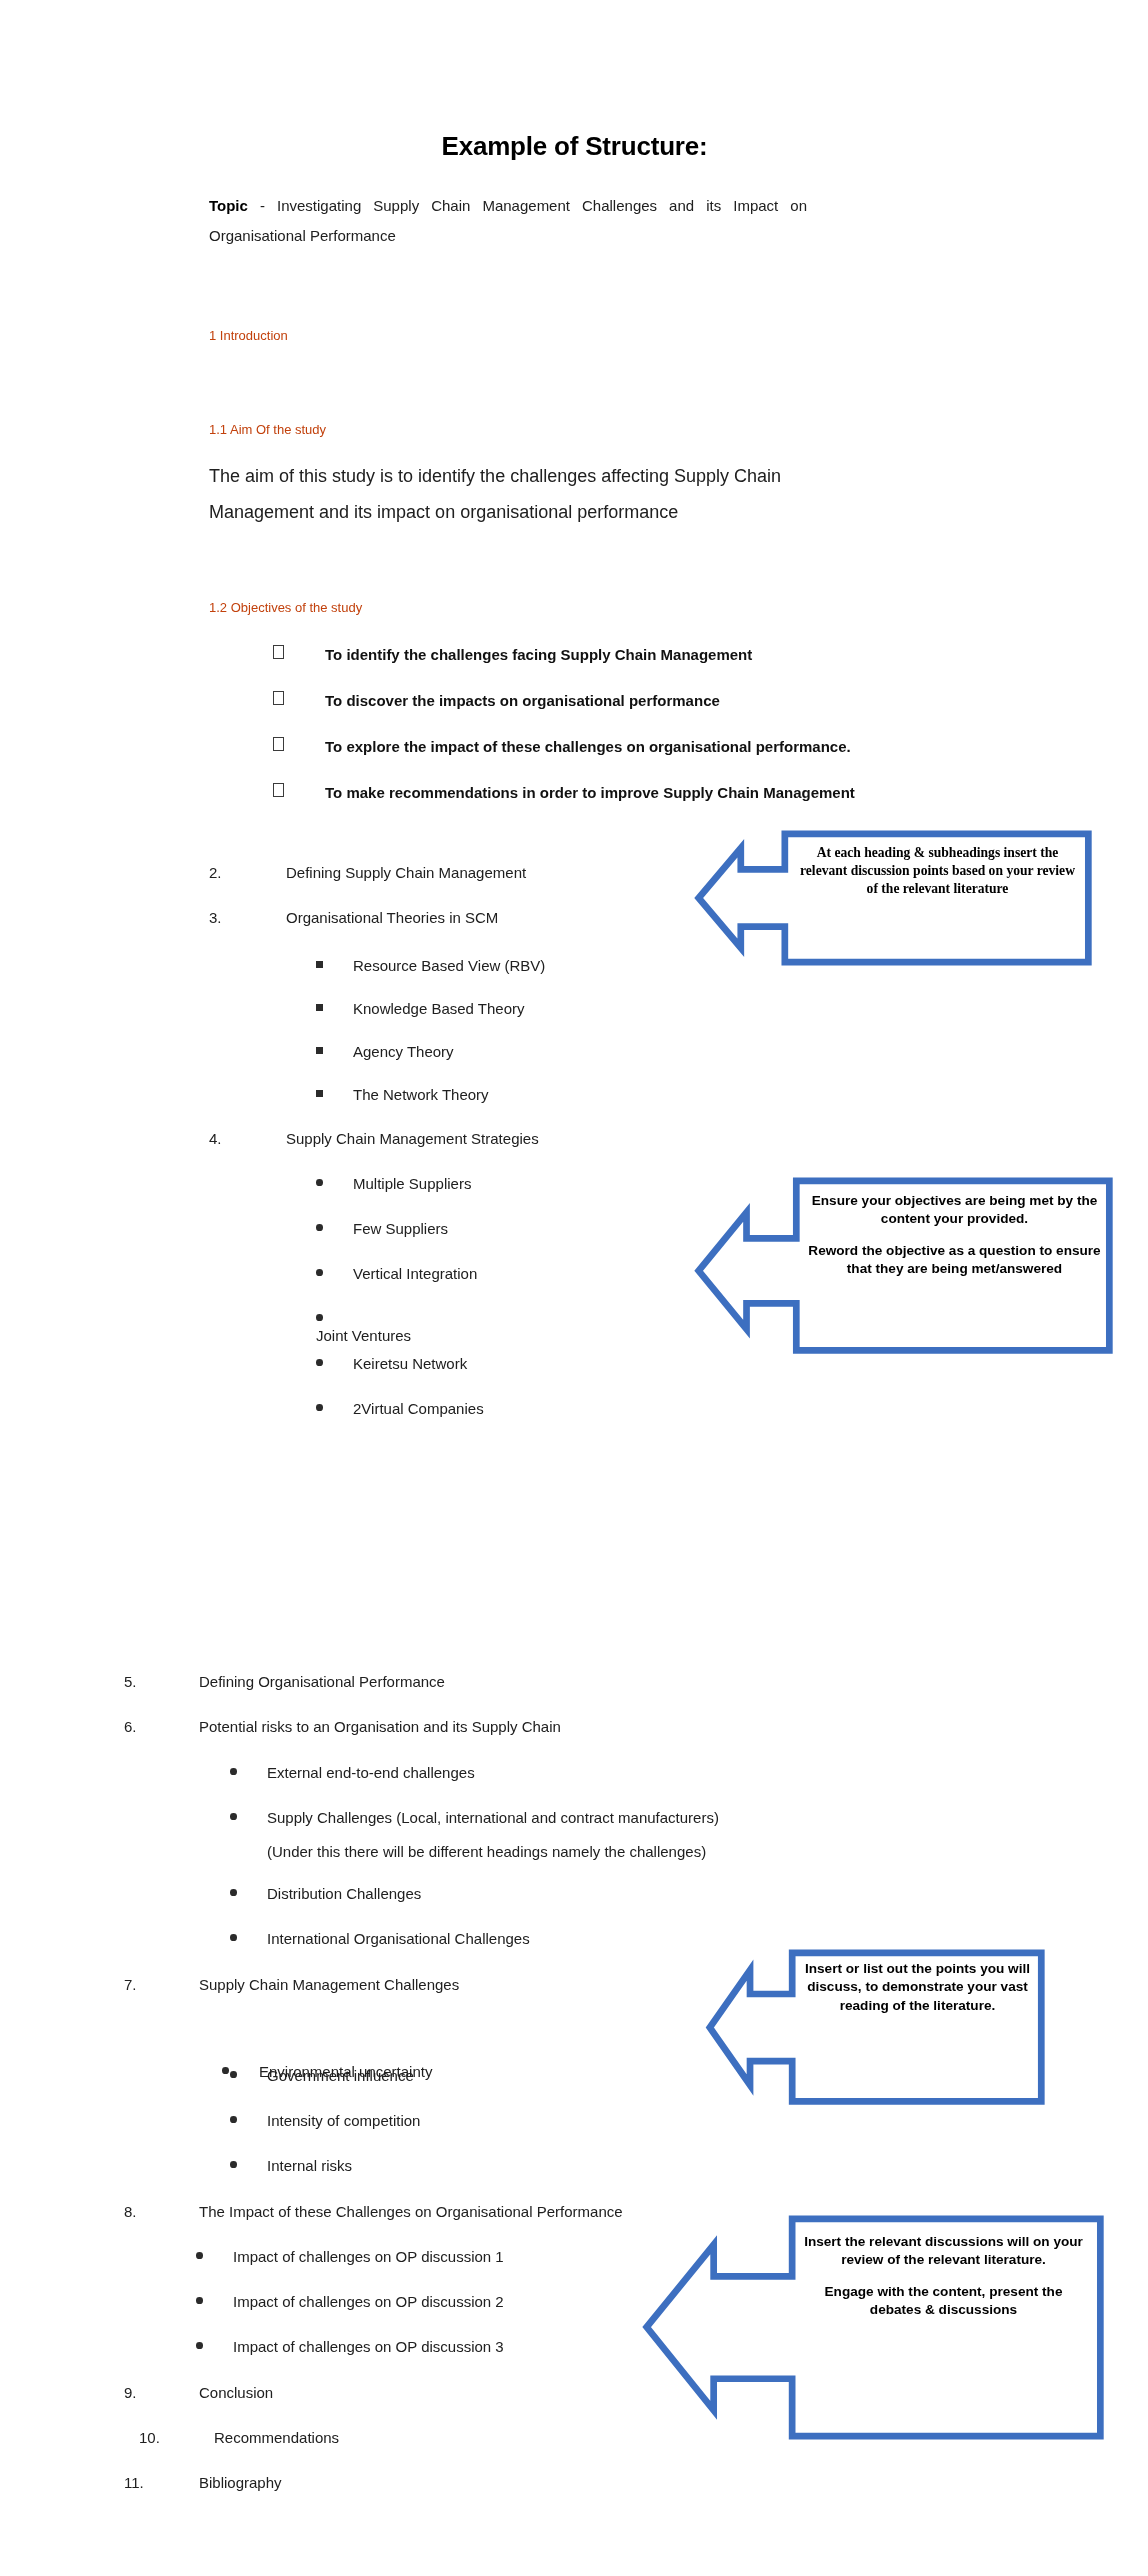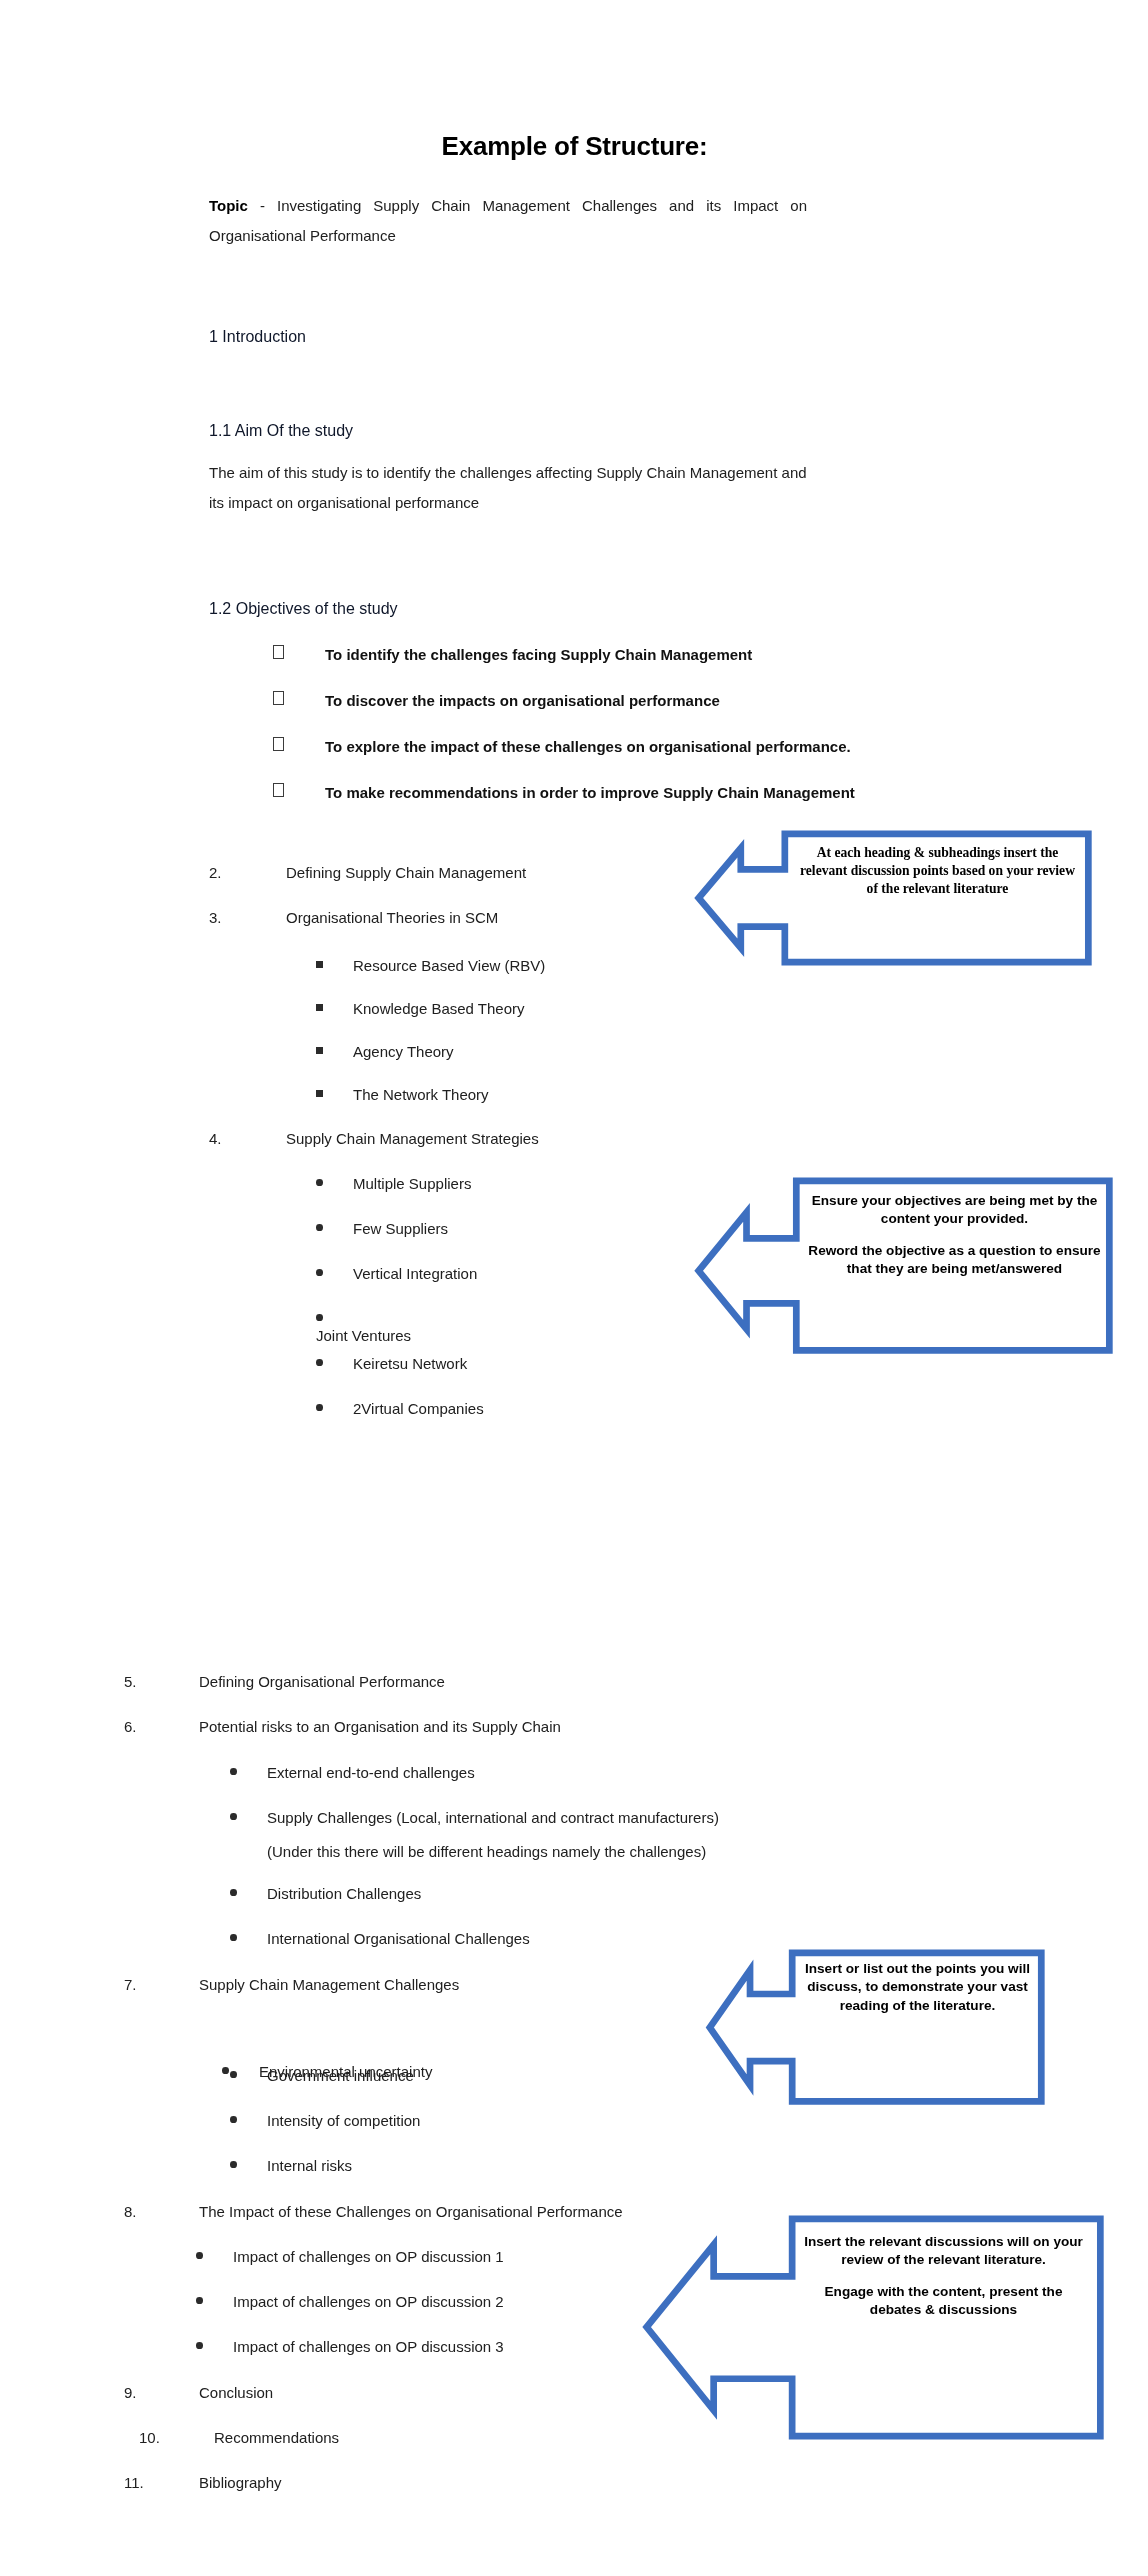--- a/index.html
+++ b/index.html
@@ -51,29 +51,29 @@
     width: 598px;
     font-size: 15px;
     line-height: 2.0;
     text-align: justify;
     color: #202020;
   }
   .topic-label { font-weight: 700; color: #000; }
 
   .para {
     position: absolute;
-    font-size: 15px;
+    font-size: 18px;
     line-height: 2.0;
     color: #202020;
   }
 
   .heading {
     position: absolute;
-    font-size: 16px;
-    color: #0f172a;
+    font-size: 13px;
+    color: #c2410c;
   }
 
   
   .row {
     position: absolute;
     display: flex;
     align-items: baseline;
     font-size: 15px;
     color: #202020;
     white-space: nowrap;

